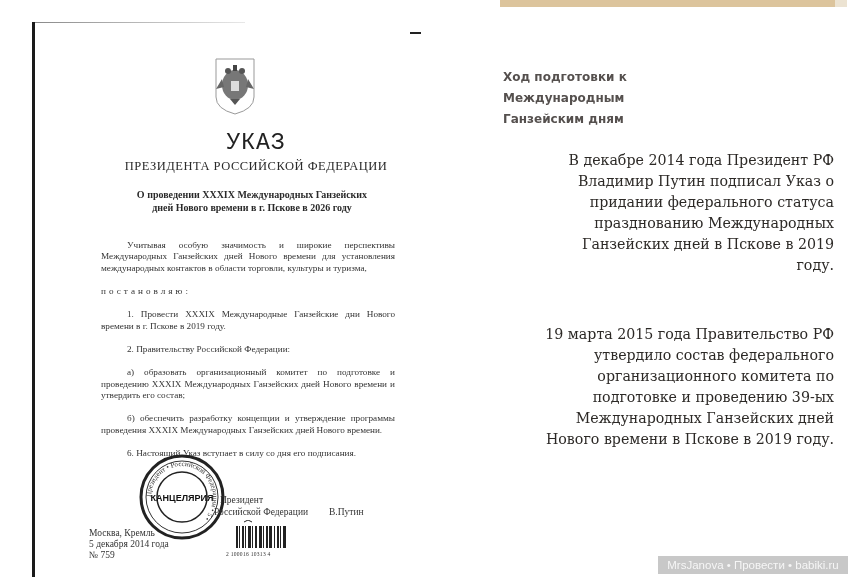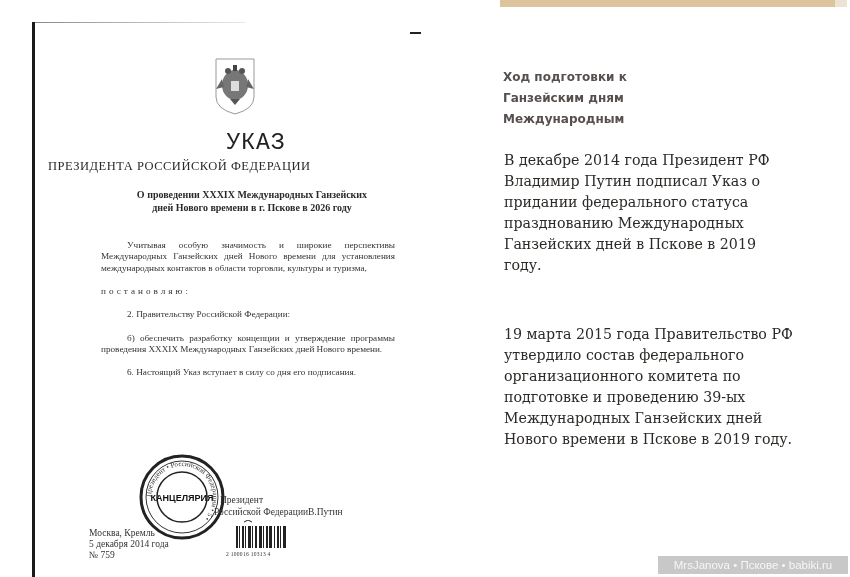--- a/index.html
+++ b/index.html
@@ -23,22 +23,22 @@
     position:absolute; left:378px; top:10px; width:11px; height:2px; background:#222;
   }
   .emblem {
     position:absolute; left:182px; top:35px; width:42px; height:58px;
   }
   .doc-title {
     position:absolute; left:0; width:448px; text-align:center;
     top:108px; font-size:23px; letter-spacing:1px; color:#222;font-family:Liberation Mono, monospace;
   }
   .doc-subtitle {
-    position:absolute; left:0; width:448px; 
-    top:137px; font-size:12.5px; letter-spacing:0.5px; color:#2a2a2a;padding-left:16px;
+    position:absolute; left:0; width:448px; text-align:center;
+    top:137px; font-size:12.5px; letter-spacing:0.5px; color:#2a2a2a;
   }
   .doc-heading {
     position:absolute; left:70px; width:300px; text-align:center;
     top:166px; font-size:10px; font-weight:bold; line-height:13px; color:#2a2a2a;
   }
   .doc-body {
     position:absolute; left:57px; width:318px; top:206px;
     font-size:9.2px; line-height:11.35px; color:#333; text-align:justify;
   }
   .doc-body p { margin:12px; }
@@ -47,21 +47,21 @@
   .stamp {
     position:absolute; left:107px; top:432px; width:86px; height:86px;
   }
   .sign-role1 {
     position:absolute; left:188px; top:473px; font-size:9.5px; color:#333;
   }
   .sign-role2 {
     position:absolute; left:182px; top:485px; font-size:9.5px; color:#333;
   }
   .sign-name {
-    position:absolute; left:276px; top:485px; font-size:9.5px; color:#333;
+    position:absolute; left:297px; top:485px; font-size:9.5px; color:#333;
   }
   .place {
     position:absolute; left:57px; top:506px; font-size:9.5px; line-height:11px; color:#333;
   }
   .barcode {
     position:absolute; left:198px; top:498px; width:64px; height:38px;
   }
   .barcode-num {
     position:absolute; left:194px; top:529px; font-size:5.5px; color:#333; letter-spacing:0.3px;
   }
@@ -75,20 +75,21 @@
   }
   .slide-title {
     position:absolute; left:503px; top:67px; width:300px;
     font-family:"DejaVu Sans", sans-serif; font-weight:bold;
     font-size:12px; line-height:21px; color:#55504e;
   }
   .slide-para {
     position:absolute; left:504px; width:330px;
     font-family:"DejaVu Serif", serif; font-size:14.2px; line-height:21px; color:#2c2926;
     white-space:pre-line;
+    text-align:right;
   }
   .p1 { top:150px; }
   .p2 { top:300px;margin-top:24px; }
   .watermark {
     position:absolute; left:658px; top:556px; width:190px; height:18px;
     background:#c8c8c8; color:#f6f6f6;
     font-family:"Liberation Sans", sans-serif; font-size:11.5px; line-height:18px;
     text-align:center;
   }
 </style>
@@ -114,21 +115,23 @@
   <div class="doc-title">УКАЗ</div>
   <div class="doc-subtitle">ПРЕЗИДЕНТА РОССИЙСКОЙ ФЕДЕРАЦИИ</div>
   <div class="doc-heading">
     <div>О проведении XXXIX Международных Ганзейских</div>
     <div>дней Нового времени в г. Пскове в 2026 году</div>
   </div>
 
   <div class="doc-body">
     <p class="ind">Учитывая особую значимость и широкие перспективы Международных Ганзейских дней Нового времени для установления международных контактов в области торговли, культуры и туризма,</p>
     <p class="spaced">постановляю:</p>
+    <p class="ind">1. Провести XXXIX Международные Ганзейские дни Нового времени в г. Пскове в 2019 году.</p>
     <p class="ind">2. Правительству Российской Федерации:</p>
+    <p class="ind">а) образовать организационный комитет по подготовке и проведению XXXIX Международных Ганзейских дней Нового времени и утвердить его состав;</p>
     <p class="ind">б) обеспечить разработку концепции и утверждение программы проведения XXXIX Международных Ганзейских дней Нового времени.</p>
     <p class="ind">6. Настоящий Указ вступает в силу со дня его подписания.</p>
   </div>
 
   <svg class="stamp" viewBox="0 0 86 86">
     <circle cx="43" cy="43" r="41" fill="none" stroke="#222" stroke-width="3"></circle>
     <circle cx="43" cy="43" r="36" fill="none" stroke="#333" stroke-width="1"></circle>
     <circle cx="43" cy="43" r="25" fill="#fff" stroke="#222" stroke-width="1.5"></circle>
     <path id="ring" d="M43 43 m-31 0 a31 31 0 1 1 62 0 a31 31 0 1 1 -62 0" fill="none"></path>
     <text font-size="7" fill="#333" font-family="Liberation Serif, serif"><textPath href="#ring">Президент • Российской Федерации • 5 •</textPath></text>
@@ -166,30 +169,30 @@
     </g>
   </svg>
   <div class="barcode-num">2 100016 10313 4</div>
 </div>
 
 <div class="top-bar"></div>
 <div class="top-bar-end"></div>
 
 <div class="slide-title">
   <div>Ход подготовки к</div>
+  <div>Международным</div>
   <div>Ганзейским дням</div>
-  <div>Международным</div>
 </div>
 
 <div class="slide-para p1">В декабре 2014 года Президент РФ
 Владимир Путин подписал Указ о
 придании федерального статуса
 празднованию Международных
 Ганзейских дней в Пскове в 2019
 году.</div>
 <div class="slide-para p2">19 марта 2015 года Правительство РФ
 утвердило состав  федерального
 организационного комитета по
 подготовке и проведению 39-ых
 Международных Ганзейских дней
 Нового времени в Пскове в 2019 году.</div>
 
-<div class="watermark">MrsJanova • Пскове • babiki.ru</div>
+<div class="watermark">MrsJanova • Провести • babiki.ru</div>
 
 </body></html>

